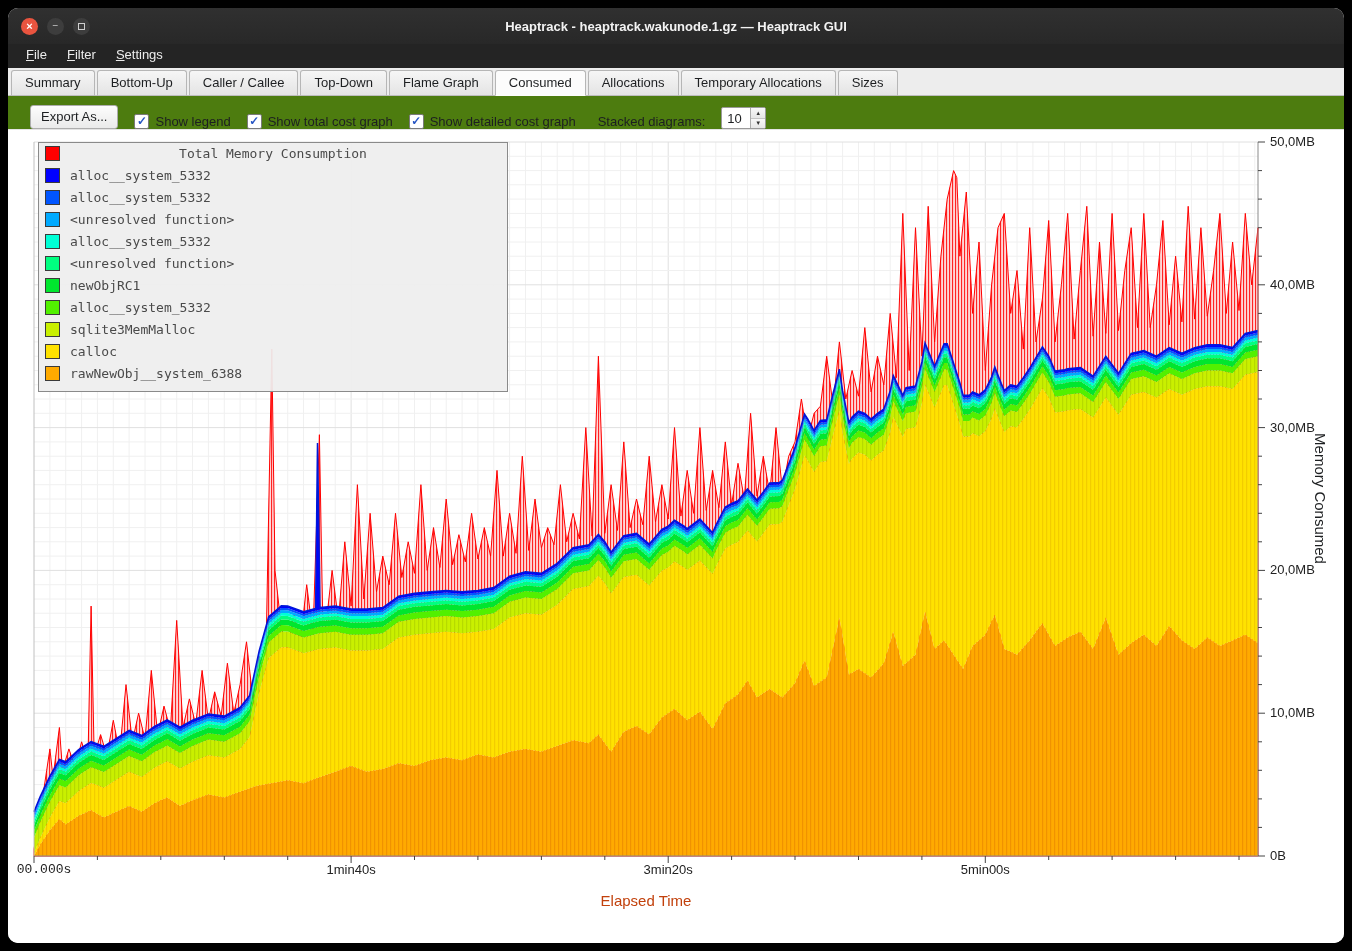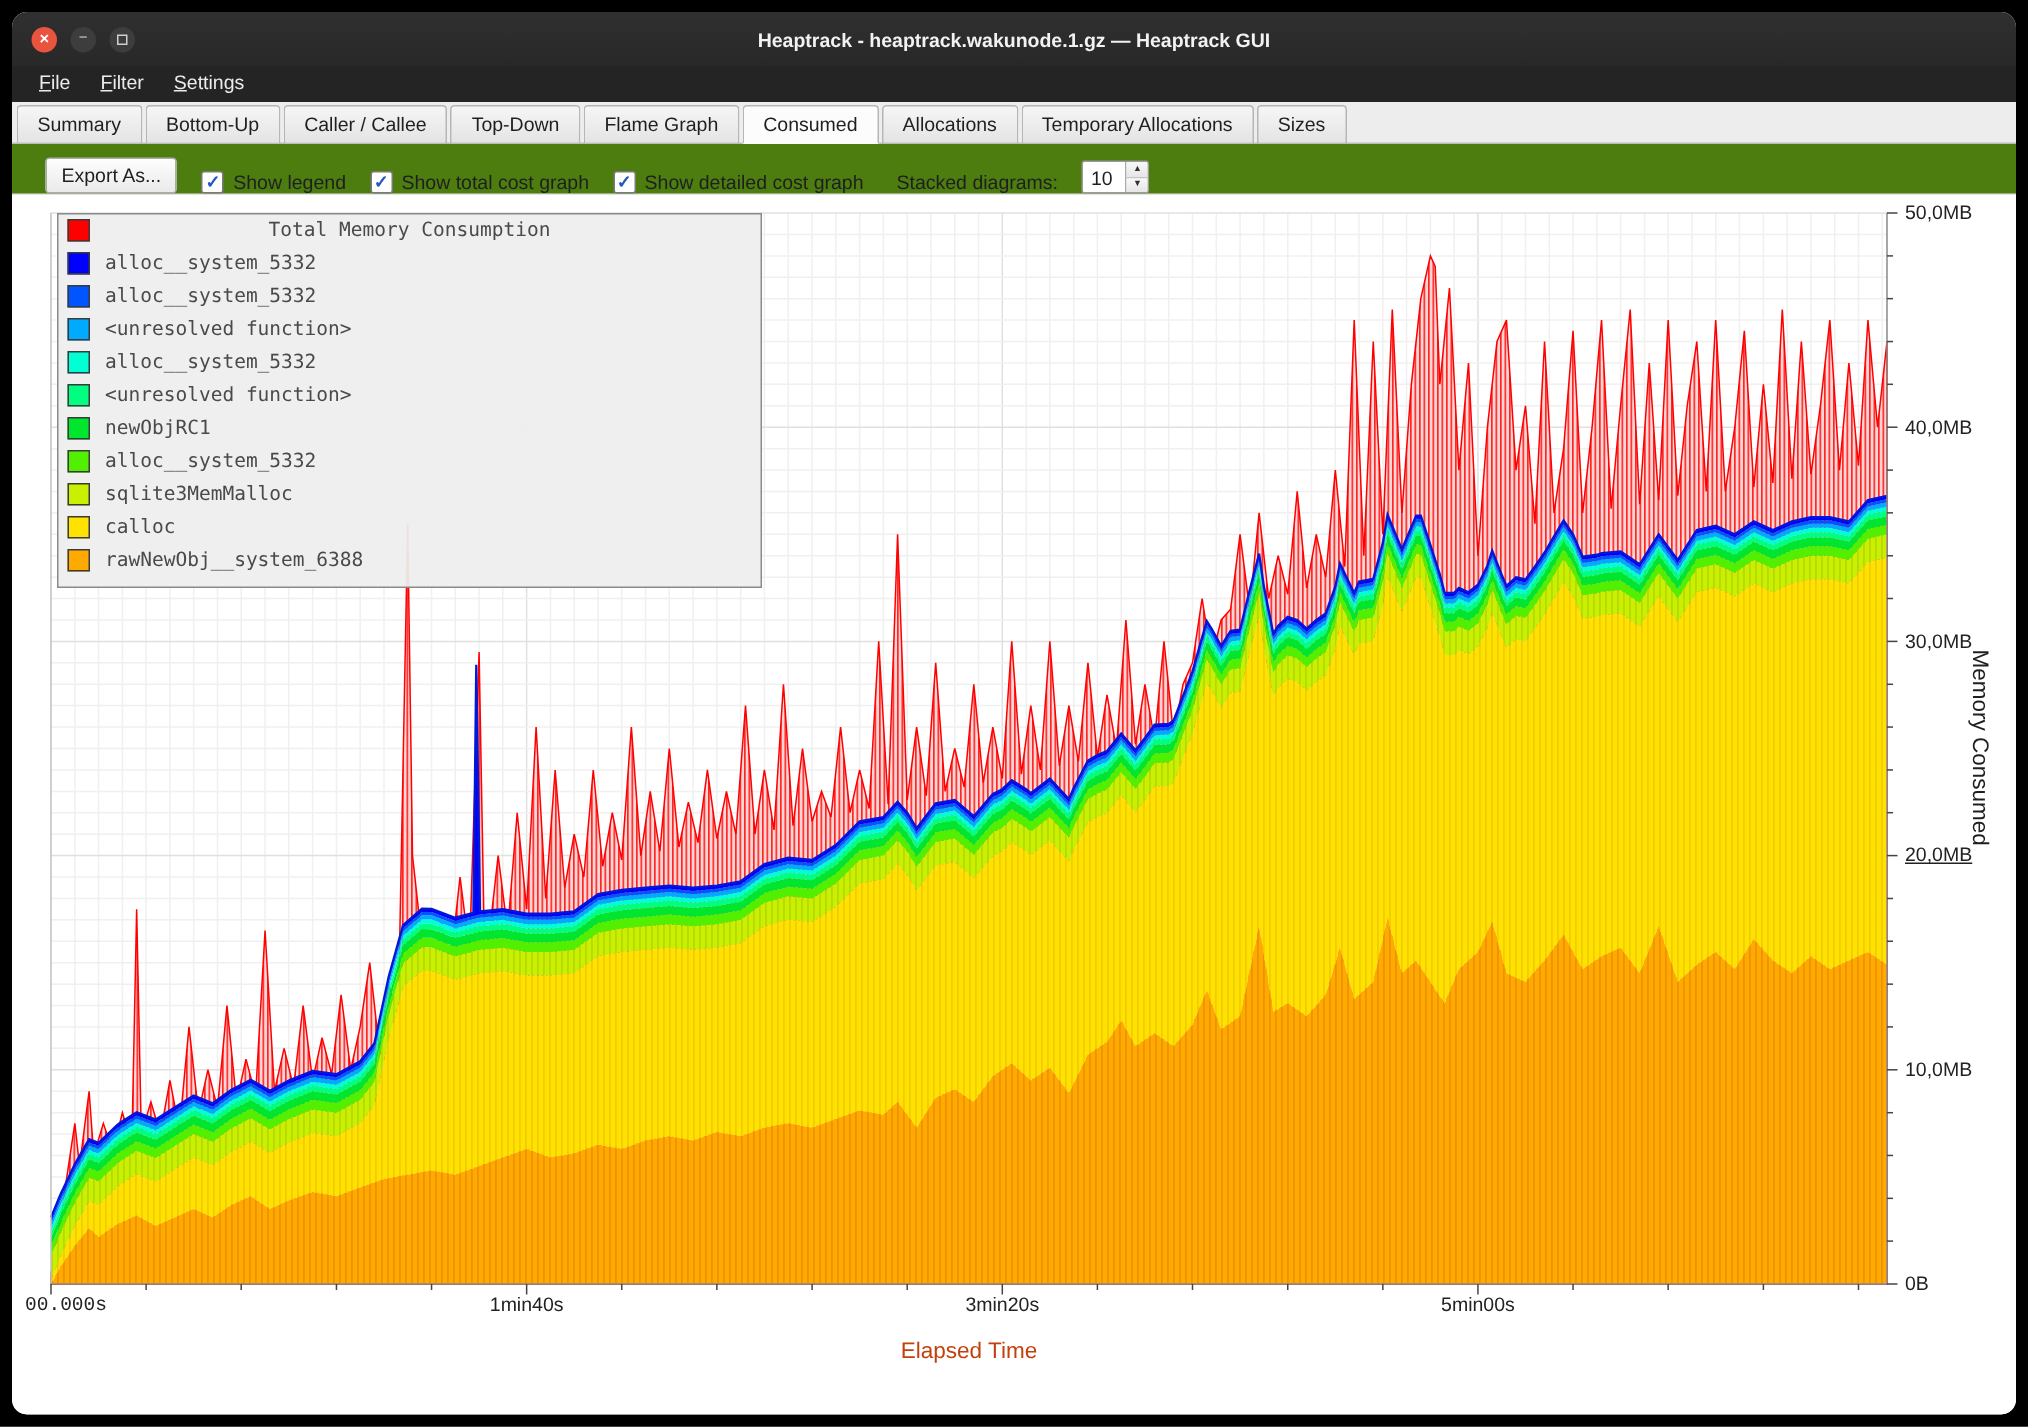--- a/index.html
+++ b/index.html
@@ -404,21 +404,21 @@
             <div class="legend-row">
               <span class="swatch" style="background: rgb(255, 170, 0);"></span>
               <span class="legend-label">rawNewObj__system_6388</span>
             </div>
           </div>
       </div>
 
       <div id="ylabels">
           <div class="ylab" style="top: 718px;">0B</div>
           <div class="ylab" style="top: 575.2px;">10,0MB</div>
-          <div class="ylab" style="top: 432.4px; text-decoration: underline;">20,0MB</div>
+          <div class="ylab" style="top: 432.4px;">20,0MB</div>
           <div class="ylab" style="top: 289.6px;">30,0MB</div>
           <div class="ylab" style="top: 146.8px;">40,0MB</div>
           <div class="ylab" style="top: 4px;">50,0MB</div>
         </div>
       <div id="xlabels">
           <div class="xlab" style="left: 36px; font-family: Liberation Mono, monospace;">00.000s</div>
           <div class="xlab" style="left: 343.098px;">1min40s</div>
           <div class="xlab" style="left: 660.197px;">3min20s</div>
           <div class="xlab" style="left: 977.295px;">5min00s</div>
         </div>

